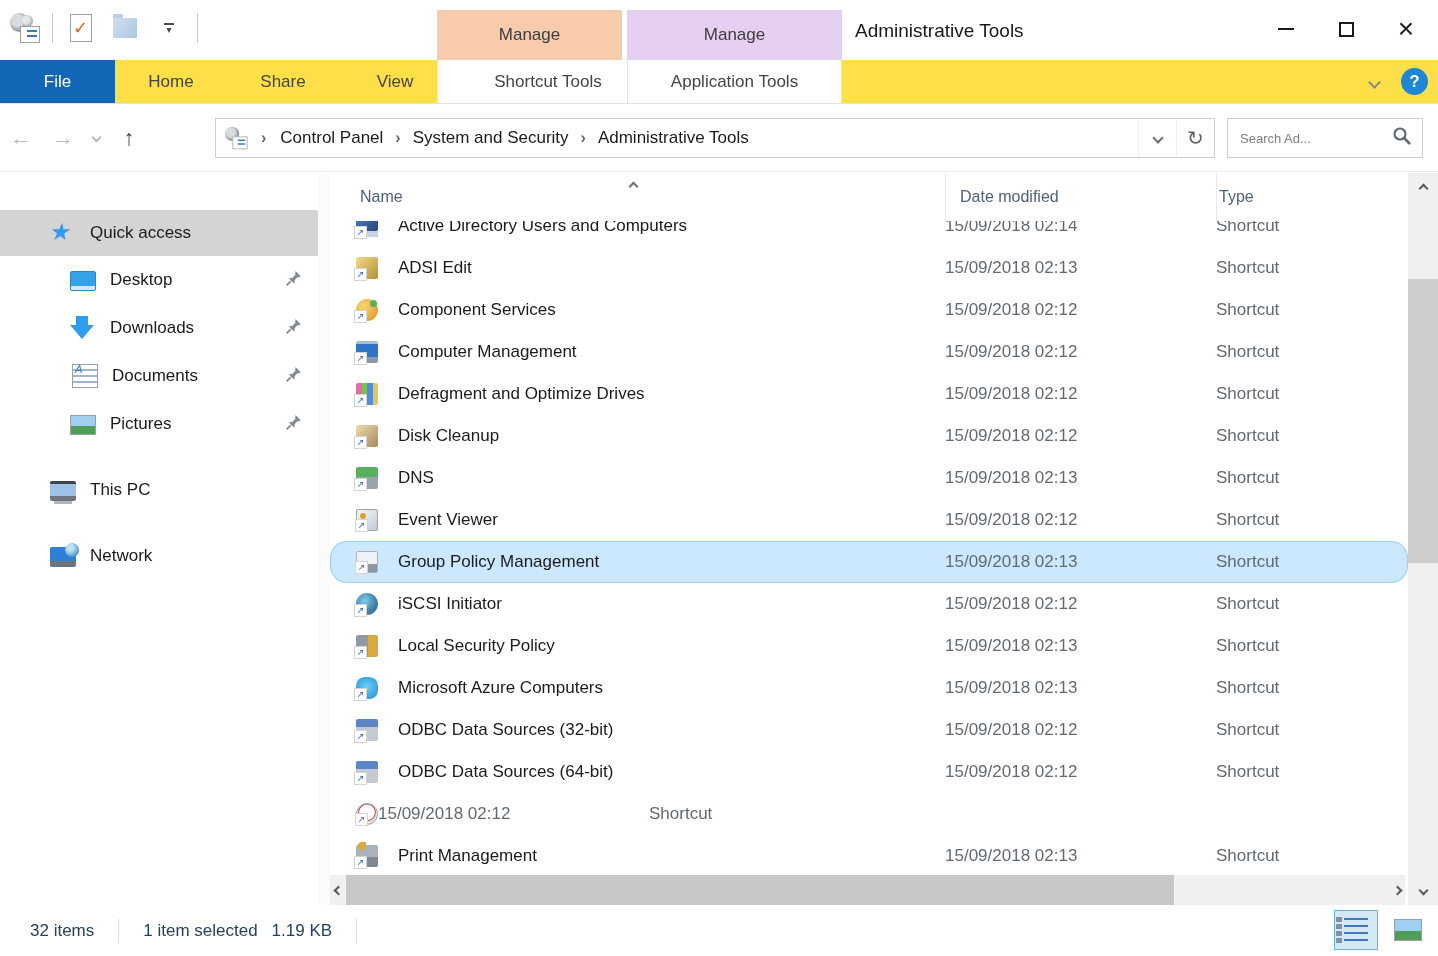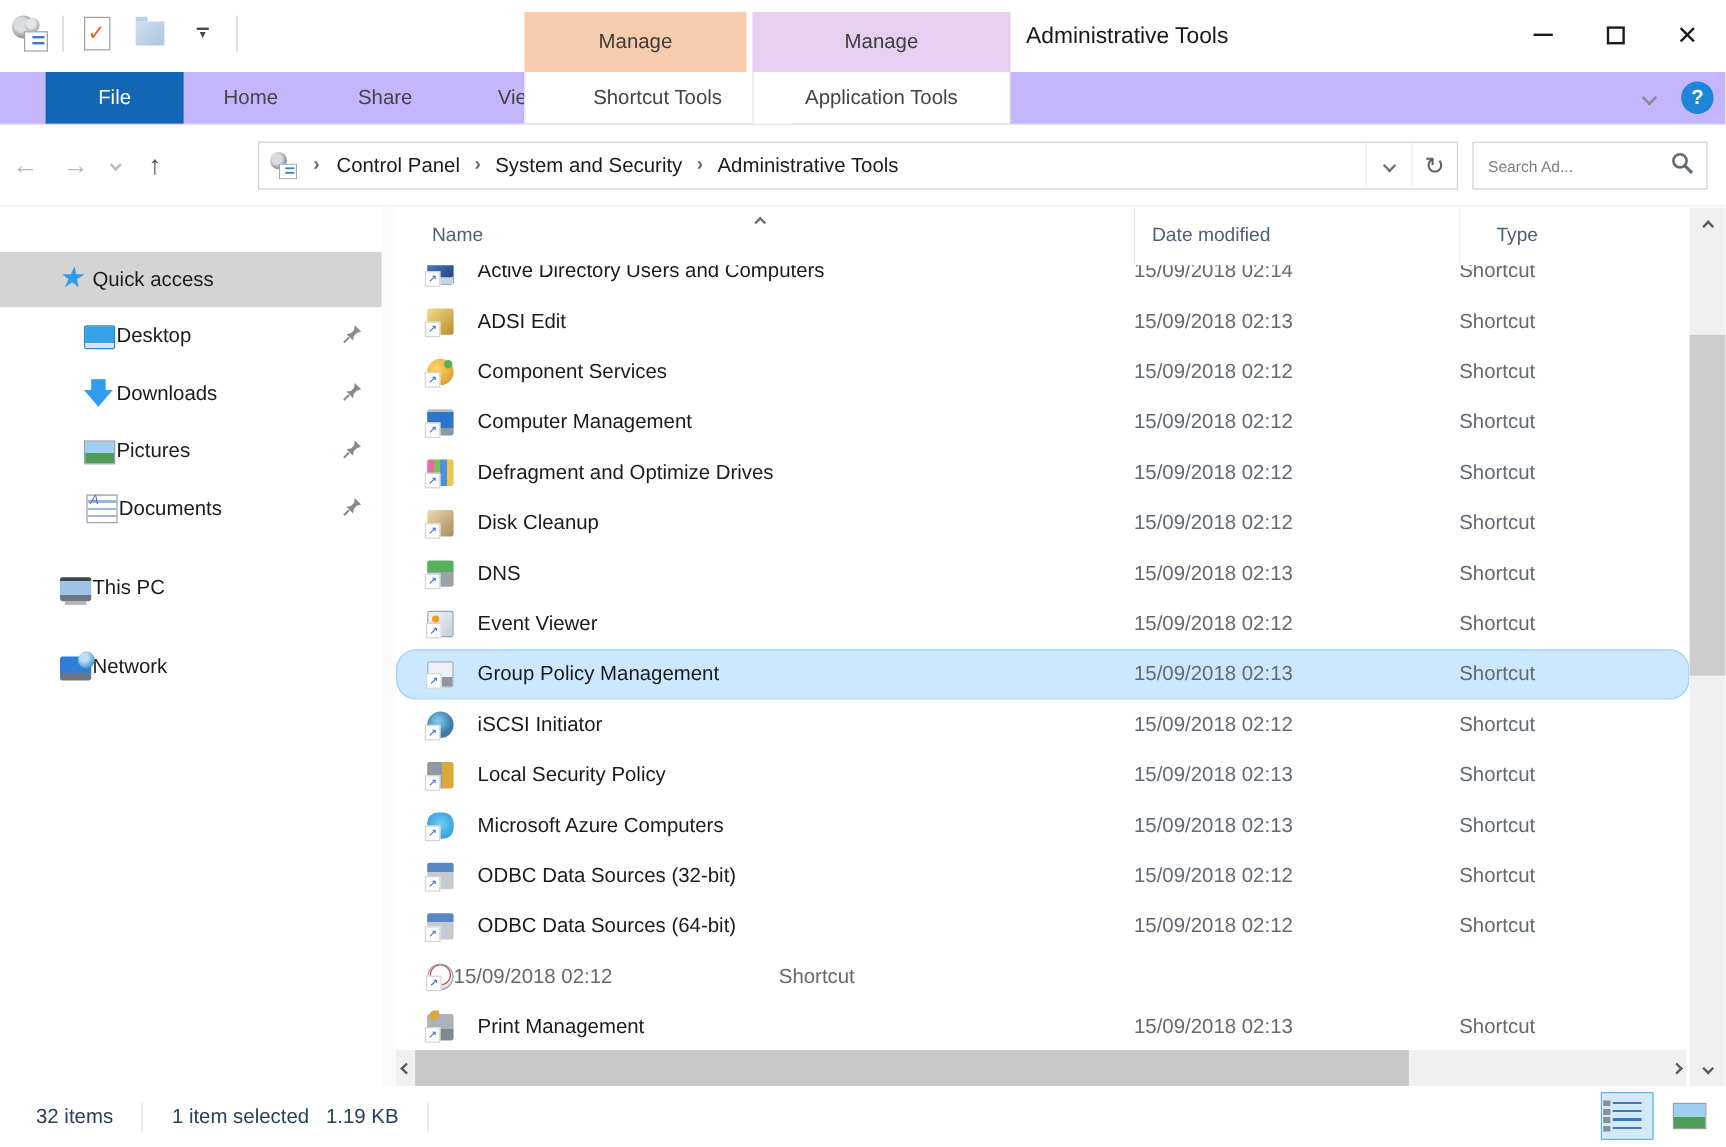--- a/index.html
+++ b/index.html
@@ -38,21 +38,21 @@
   .title-text { position:absolute; left:855px; top:20px; font-size:19px; color:#191919; }
 
   .win-controls { position:absolute; right:2px; top:6px; display:flex; }
   .win-btn { width:60px; height:46px; display:flex; align-items:center; justify-content:center;
      font-size:20px; color:#1b1b1b; }
   .win-btn.close { font-size:28px; font-weight:300; }
   .minimize-bar { width:16px; height:2px; background:#1b1b1b; }
   .maxbox { width:15px; height:15px; border:2px solid #1b1b1b; }
 
   
-  .tabrow { position:relative; height:44px; background:#c4b5fd; border-bottom:1px solid #e1e1e1; display:flex;padding-left:38px; }
+  .tabrow { position:relative; height:44px; background:#fde047; border-bottom:1px solid #e1e1e1; display:flex; }
   .tab { height:100%; display:flex; align-items:center; justify-content:center; font-size:17px; color:#444; }
   .tab.file { width:115px; background:var(--filetab,#1266b5); color:#fff; }
   .tab.std { width:112px; }
   .tab.ctx { position:absolute; top:0; height:100%; background:#fff;
      border-left:1px solid #e4e4e4; border-right:1px solid #e4e4e4; }
   .tab.ctx.shortcut { left:437px; width:222px; }
   .tab.ctx.application { left:627px; width:215px; }
   .ribbon-right { position:absolute; right:10px; top:0; height:100%; display:flex; align-items:center; gap:22px; }
   .chev { display:inline-block; width:9px; height:9px; border-right:2px solid #8a8a8a; border-bottom:2px solid #8a8a8a; }
   .chev.down { transform:rotate(45deg); }
@@ -89,21 +89,21 @@
 
   
   .content { position:absolute; top:173px; left:0; right:0; bottom:51px; display:flex; }
   .sidebar { width:318px; position:relative; padding-top:37px; }
   .side-strip { width:12px; background:#fbfbfb; }
   .side-item { position:relative; height:48px; display:flex; align-items:center; font-size:17px; }
   .side-item.selected { background:var(--qabg,#d4d4d4); height:46px; }
   .side-item.lvl0 { padding-left:50px; }
   .side-item.lvl1 { padding-left:70px; }
   .side-item.gap { margin-top:18px; }
-  .side-item .label { margin-left:1px; }
+  .side-item .label { margin-left:14px; }
   .pin { position:absolute; right:16px; top:14px; }
 
   .si { width:26px; height:24px; position:relative; flex:0 0 26px; }
   .si[data-icon="quick-access"] { background:none; }
   .si[data-icon="quick-access"]:after { content:"\2605"; color:#2e9df0; font-size:24px; line-height:24px;
      position:absolute; left:0; top:-1px; transform:skewX(-8deg); }
   .si[data-icon="desktop"] { background:linear-gradient(180deg,#35a1e8 0 78%,#d9e6f2 78%); border:1px solid #2b87c8; border-radius:2px; height:20px; margin-top:2px; }
   .si[data-icon="downloads"] { background:none; }
   .si[data-icon="downloads"]:after { content:""; position:absolute; left:6px; top:0; width:12px; height:11px; background:#2e9df0; }
   .si[data-icon="downloads"]:before { content:""; position:absolute; left:0; top:9px;
@@ -119,21 +119,21 @@
      background:radial-gradient(circle at 38% 35%, #bfe0f2 25%, #4f9ad2 70%, #2f6fa8); }
 
   
   .main { flex:1; position:relative; display:flex; flex-direction:column; }
   .list-header { height:48px; position:relative; display:flex; align-items:center;
      font-size:16px; color:#4e5f78; flex:0 0 48px; }
   .sort-caret { position:absolute; left:300px; top:3px; }
   .sort-caret .chev { width:7px; height:7px; border-color:#6a7279; }
   .col-name { margin-left:30px; width:585px; }
   .col-date { width:271px; border-left:1px solid #e9e9e9; padding-left:14px; align-self:stretch; display:flex; align-items:center; }
-  .col-type { flex:1; border-left:1px solid #e9e9e9; padding-left:30px; align-self:stretch; display:flex; align-items:center; }
+  .col-type { flex:1; border-left:1px solid #e9e9e9; padding-left:2px; align-self:stretch; display:flex; align-items:center; }
   .rows { flex:1; overflow:hidden; position:relative; }
   .row { height:42px; display:flex; align-items:center; font-size:17px; position:relative; }
   .row.partial { margin-top:-16px;justify-content:center; }
   .row.selected { background:var(--selbg,#cce8ff); box-shadow:inset 0 0 0 1px var(--selbd,#99d1ff);border-radius:17px; }
   .row .fi { margin-left:26px; flex:0 0 22px; }
   .row .name { width:547px; margin-left:20px; white-space:nowrap; overflow:hidden; }
   .row .date { width:271px; color:#616a72; }
   .row .type { flex:1; color:#616a72; }
 
   .fi { width:22px; height:22px; position:relative; border-radius:2px; }
@@ -317,30 +317,30 @@
         </div>
         <div class="side-item lvl1">
           <span class="si" data-icon="downloads"></span>
           <span class="label">Downloads</span>
           <span class="pin"><svg width="17" height="17" viewBox="0 0 16 16">
               <path d="M10 1l5 5-3.4 1.1-2.4 2.4-.5 3.5L3.5 7.8 7 7.3l2.4-2.4z" fill="#848b93"></path>
               <line x1="1.5" y1="14.5" x2="5.5" y2="10.5" stroke="#848b93" stroke-width="1.6"></line>
             </svg></span>
         </div>
         <div class="side-item lvl1">
-          <span class="si" data-icon="pictures"></span>
-          <span class="label">Pictures</span>
+          <span class="si" data-icon="documents"></span>
+          <span class="label">Documents</span>
           <span class="pin"><svg width="17" height="17" viewBox="0 0 16 16">
               <path d="M10 1l5 5-3.4 1.1-2.4 2.4-.5 3.5L3.5 7.8 7 7.3l2.4-2.4z" fill="#848b93"></path>
               <line x1="1.5" y1="14.5" x2="5.5" y2="10.5" stroke="#848b93" stroke-width="1.6"></line>
             </svg></span>
         </div>
         <div class="side-item lvl1">
-          <span class="si" data-icon="documents"></span>
-          <span class="label">Documents</span>
+          <span class="si" data-icon="pictures"></span>
+          <span class="label">Pictures</span>
           <span class="pin"><svg width="17" height="17" viewBox="0 0 16 16">
               <path d="M10 1l5 5-3.4 1.1-2.4 2.4-.5 3.5L3.5 7.8 7 7.3l2.4-2.4z" fill="#848b93"></path>
               <line x1="1.5" y1="14.5" x2="5.5" y2="10.5" stroke="#848b93" stroke-width="1.6"></line>
             </svg></span>
         </div>
         <div class="side-item lvl0 gap">
           <span class="si" data-icon="this-pc"></span>
           <span class="label">This PC</span>
         </div>
         <div class="side-item lvl0 gap">

